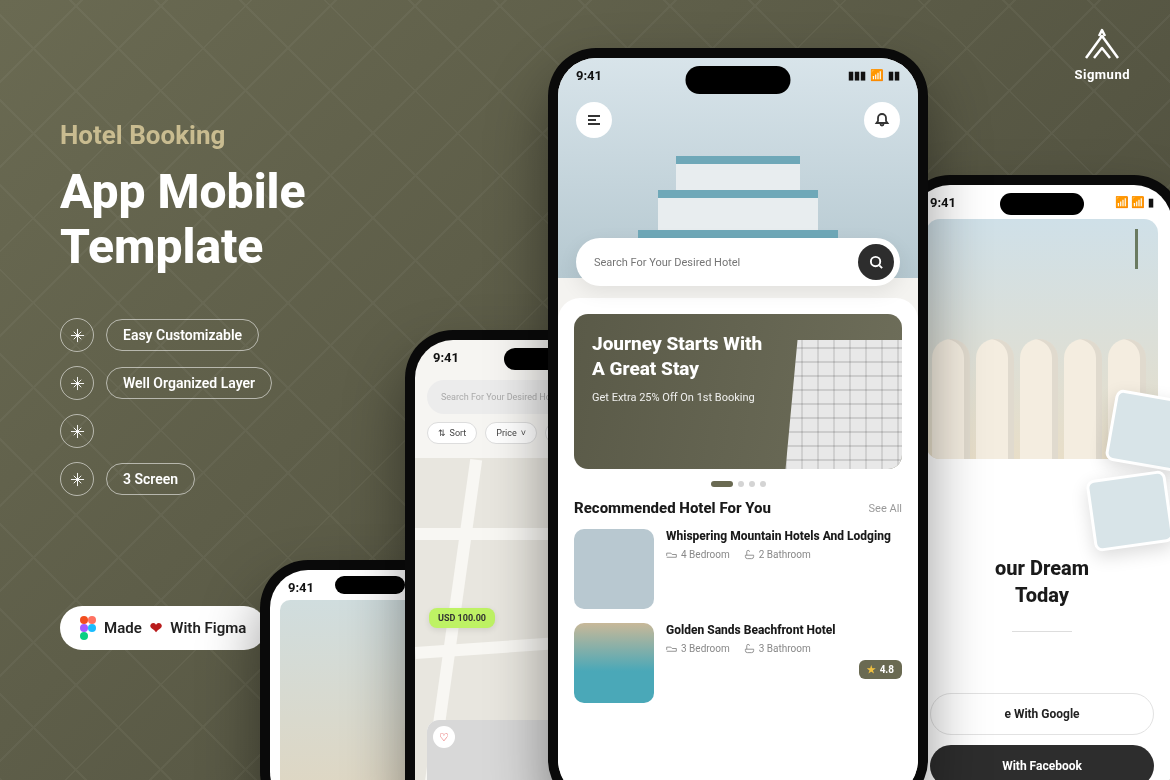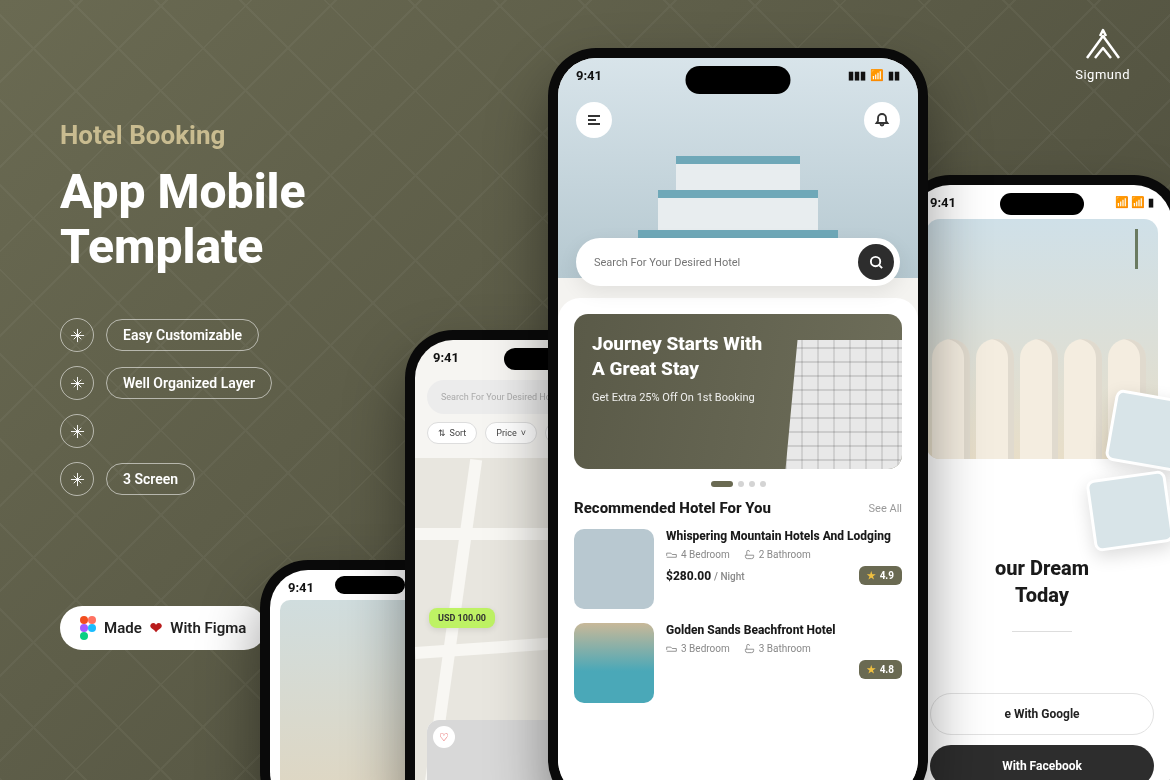--- a/index.html
+++ b/index.html
@@ -5,21 +5,21 @@
 * { margin: 0; padding: 0; box-sizing: border-box; font-family: -apple-system, BlinkMacSystemFont, "Segoe UI", Roboto, sans-serif; }
 body { width: 1170px; height: 780px; background: linear-gradient(135deg, #6a6a52 0%, #4a4a3a 100%); overflow: hidden; position: relative; }
 
 
 .bg-pattern { position: absolute; inset: 0; opacity: 0.04; background-image:
   repeating-linear-gradient(45deg, #fff 0 2px, transparent 2px 60px),
   repeating-linear-gradient(-45deg, #fff 0 2px, transparent 2px 60px); }
 
 .brand { position: absolute; top: 28px; right: 40px; color: #fff; text-align: center; }
 .brand svg { width: 44px; height: 32px; display: block; margin: 0 auto 4px; }
-.brand span { font-size: 13px; font-weight: 400; letter-spacing: .5px; }
+.brand span { font-size: 13px; font-weight: 700; letter-spacing: .5px; }
 
 .left-col { position: absolute; left: 60px; top: 120px; color: #fff; }
 .kicker { color: #c9bc90; font-size: 26px; font-weight: 700; margin-bottom: 14px; }
 .title { font-size: 48px; font-weight: 800; line-height: 1.15; margin-bottom: 44px; }
 
 .features { display: flex; flex-direction: column; gap: 14px; margin-bottom: 110px; }
 .feature { display: flex; align-items: center; gap: 12px; }
 .feature .ficon { width: 34px; height: 34px; border-radius: 50%; border: 1px solid rgba(255,255,255,.55); display: flex; align-items: center; justify-content: center; }
 .feature .ficon svg { width: 15px; height: 15px; stroke: #fff; }
 .feature .flabel { border: 1px solid rgba(255,255,255,.55); border-radius: 999px; padding: 7px 16px; font-size: 14px; font-weight: 600; }
@@ -315,24 +315,20 @@
                   <path d="M1 10V6h6l2 2h6v4M1 12h14" fill="none" stroke="#888" stroke-width="1.3"></path>
                 </svg>
                 <span>4 Bedroom</span>
               </span>
             <span>
                 <svg width="11" height="11" viewBox="0 0 16 16">
                   <path d="M2 9h12v2a3 3 0 0 1-3 3H5a3 3 0 0 1-3-3zM4 9V4a2 2 0 0 1 4 0" fill="none" stroke="#888" stroke-width="1.3"></path>
                 </svg>
                 <span>2 Bathroom</span>
               </span>
-          </div>
-          <div class="row2">
-            <div class="price"><span>$280.00</span> <em>/ Night</em></div>
-            <div class="rating">4.9</div>
           </div>
         </div>
       </div>
 
       <div class="hotel">
         <div class="thumb pool"></div>
         <div class="info">
           <div class="name">Golden Sands Beachfront Hotel</div>
           <div class="meta">
             <span>

